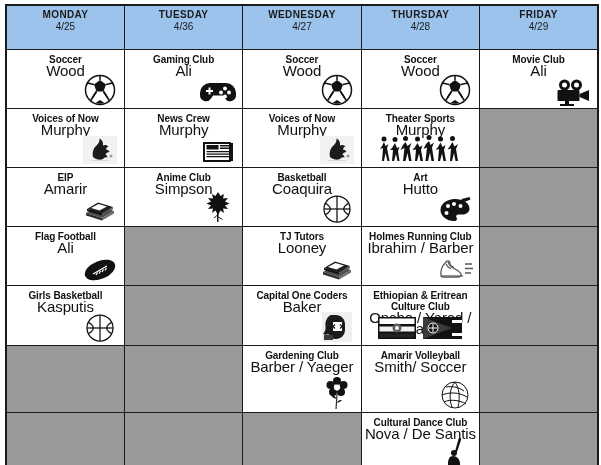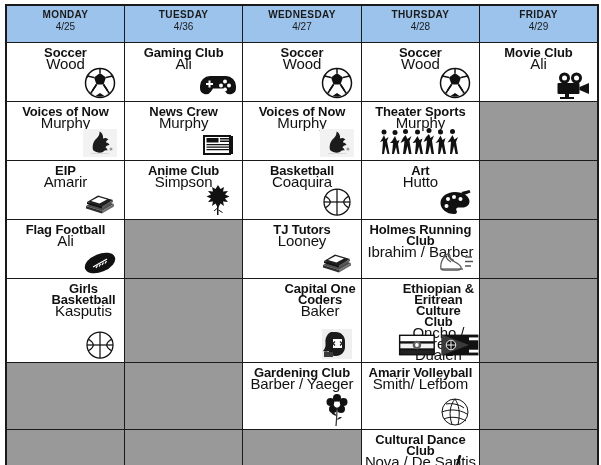--- a/index.html
+++ b/index.html
@@ -27,21 +27,21 @@
     height: 456px;
     border: 2px solid #1a1a1a;
   }
   table.schedule col { width: 118.4px; }
 
   th.day-head {
     background: #9CC3EC;
     border: 1px solid #1a1a1a;
     text-align: center;
     vertical-align: middle;
-    padding: 3px 2px 9px 2px;
+    padding: 3px 2px 16px 2px;
     height: 29px;
     box-sizing: border-box;
   }
   .day-name {
     display: block;
     font-size: 10px;
     font-weight: bold;
     color: #1a1a1a;
     letter-spacing: 0.4px;
     line-height: 12px;
@@ -69,21 +69,21 @@
   .cell-inner {
     position: relative;
     width: 100%;
     height: 100%;
     box-sizing: border-box;
     padding: 4px 3px 2px 3px;
   }
   .act-title {
     display: block;
     text-align: center;
-    font-size: 13px;
+    font-size: 10px;
     font-weight: bold;
     color: #111111;
     line-height: 11px;
     letter-spacing: -0.1px;
   }
   .act-staff {
     display: block;
     text-align: center;
     font-size: 15px;
     font-weight: normal;
@@ -107,21 +107,21 @@
     right: 0;
     width: 100%;
   }
   .icon-box svg { display: block; }
 
   
   tr.r1 td.slot { height: 58px; }
   tr.r2 td.slot { height: 58px; }
   tr.r3 td.slot { height: 58px; }
   tr.r4 td.slot { height: 58px; margin-left: 40px; }
-  tr.r5 td.slot { height: 59px; padding-left: 36px; }
+  tr.r5 td.slot { height: 59px; }
   tr.r6 td.slot { height: 66px; }
   tr.r7 td.slot { height: 70px; }
 </style>
 </head>
 <body>
 
 <div id="schedule-wrap">
   <table class="schedule">
     <colgroup>
         <col>
@@ -525,21 +525,21 @@
                   <path d="M28 36 C28 48 27 58 26 70" stroke="#333" stroke-width="2.5" fill="none"></path>
                   <path d="M27 50 c-8 -2 -11 -7 -11 -7 c6 -1 10 3 11 7z" fill="#111"></path>
                   <path d="M28 58 c7 -2 10 -6 10 -6 c-6 -1 -9 2 -10 6z" fill="#111"></path>
                 </svg>
               </span>
             </div>
           </td>
           <td class="slot">
             <div class="cell-inner">
               <span class="act-title">Amarir Volleyball</span>
-              <span class="act-staff">Smith/ Lefbom</span>
+              <span class="act-staff">Smith/ Soccer</span>
               <span class="icon-box">
                 <svg width="30" height="30" viewBox="0 0 60 60">
                   <circle cx="30" cy="30" r="26" fill="#fff" stroke="#111" stroke-width="2"></circle>
                   <g stroke="#111" stroke-width="2" fill="none">
                     <path d="M30 4 C20 16 17 34 24 55"></path>
                     <path d="M30 4 C38 16 41 32 36 55"></path>
                     <path d="M4 30 C18 24 38 24 54 34"></path>
                     <path d="M8 44 C20 38 40 40 52 48"></path>
                     <path d="M12 14 C22 12 38 14 48 22"></path>
                   </g>

